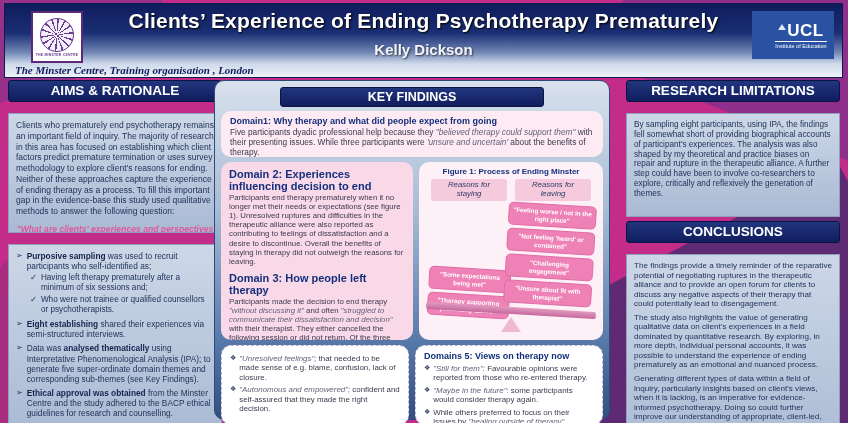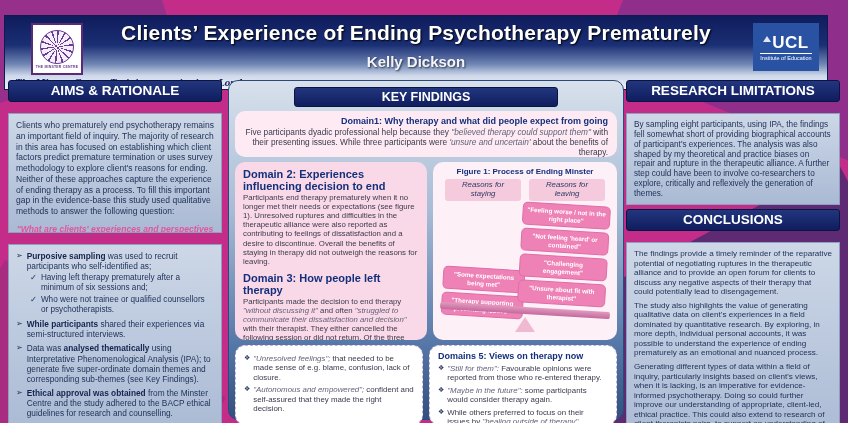--- a/index.html
+++ b/index.html
@@ -5,37 +5,37 @@
   html,body{margin:0;padding:0;}
   .poster{position:relative;width:848px;height:423px;background:#c42c8a;overflow:hidden;
           font-family:"Liberation Sans",sans-serif;}
   .bg-shape{position:absolute;z-index:0;}
   .bg-a{right:-90px;bottom:-140px;width:420px;height:320px;background:#5e2a74;transform:rotate(-28deg);}
   .bg-b{right:-60px;top:-90px;width:280px;height:210px;background:#8f2f8b;transform:rotate(22deg);}
   .bg-c{left:-70px;bottom:-100px;width:260px;height:210px;background:#a82c80;transform:rotate(32deg);}
   .bg-d{left:-40px;top:-60px;width:200px;height:140px;background:#97308a;transform:rotate(-18deg);}
 
   
-  .header{position:absolute;z-index:2;left:4px;top:3px;right:20px;height:73px;
+  .header{position:absolute;z-index:2;left:4px;top:3px;right:5px;height:73px;
           background:linear-gradient(180deg,#0f1c5c 0%,#1b2f74 40%,#6f86b4 66%,#cfd9ea 82%,#eef2f8 100%);
-          border:1px solid #0e1a50;margin-top:12px;}
+          border:1px solid #0e1a50;}
   .title{position:absolute;left:90px;right:90px;top:5px;text-align:center;color:#fff;
          font-size:21px;font-weight:bold;letter-spacing:.2px;text-shadow:1px 1px 2px #000;}
   .author{position:absolute;left:0;right:0;top:37px;text-align:center;color:#f2f4fb;
           font-size:15px;font-weight:bold;text-shadow:1px 1px 2px #334;}
   .affil-band{position:absolute;left:10px;right:10px;bottom:1px;display:flex;
           font-family:"Liberation Serif",serif;font-style:italic;font-weight:bold;font-size:11px;color:#101d5e;}
   .minster-logo{position:absolute;left:26px;top:7px;width:52px;height:52px;background:#fff;
           border:2px solid #5a2a78;box-sizing:border-box;display:flex;flex-direction:column;
           align-items:center;justify-content:center;gap:1px;}
   .spiral{width:32px;height:32px;border-radius:50%;border:1px solid #6a3b92;
           background:repeating-conic-gradient(#6a3b92 0deg 7deg,#f4eef8 7deg 26deg);}
   .minster-txt{font-size:3.5px;color:#6a3b92;font-weight:bold;letter-spacing:.2px;}
   .ucl-logo{position:absolute;right:8px;top:7px;width:66px;height:48px;background:#2a52a2;
-          display:flex;flex-direction:column;align-items:center;justify-content:center;}
+          display:flex;flex-direction:column;align-items:center;justify-content:center;padding-left:16px;}
   .ucl-row{display:flex;align-items:flex-start;gap:1px;}
   .ucl-tri{width:0;height:0;border-left:4px solid transparent;border-right:4px solid transparent;
           border-bottom:6px solid #dfe6f5;margin-top:2px;}
   .ucl-word{color:#fff;font-weight:bold;font-size:17px;line-height:1;letter-spacing:.5px;}
   .ucl-sub{color:#fff;font-size:5.5px;border-top:1px solid #fff;margin-top:2px;padding-top:1px;}
 
   
   .col{position:absolute;z-index:2;top:80px;width:214px;}
   .col-left{left:8px;} .col-right{left:626px;}
   .sec-header{background:linear-gradient(180deg,#22367e,#101d5e);color:#fff;font-weight:bold;text-align:center;
@@ -48,29 +48,29 @@
 
   
   .m-item{display:flex;gap:4px;font-size:8.3px;line-height:1.22;margin-top:4px;}
   .m-item:first-child{margin-top:0;}
   .arrow{color:#1c2f55;font-size:8px;flex:0 0 auto;}
   .m-sub{display:flex;gap:4px;font-size:8.2px;line-height:1.22;margin:2px 0 0 14px;}
   .check{flex:0 0 auto;}
   b{color:#14244e;}
 
   
-  .col-center{position:absolute;z-index:2;left:228px;top:80px;width:396px;height:340px;box-sizing:border-box;
+  .col-center{position:absolute;z-index:2;left:214px;top:80px;width:396px;height:340px;box-sizing:border-box;
           background:linear-gradient(180deg,#d8e1ec 0%,#a8bcd6 38%,#5577a8 78%,#31507e 100%);
           border:1px solid #2b4a78;border-radius:10px;padding:4px 6px;}
   .kf-header{width:262px;margin:2px auto 0;height:18px;line-height:18px;font-size:12.5px;}
   .card{background:#fdeaf2;border-radius:10px;box-sizing:border-box;}
   .card-title{color:#14307c;font-weight:bold;font-size:9px;margin:0;}
   .card-body{font-size:8.3px;line-height:1.23;color:#3a3a4c;margin:1px 0 0;}
   .qt{font-style:italic;color:#63637a;}
-  .d1{margin-top:4px;height:46px;padding:5px 9px;text-align:right;}
+  .d1{margin-top:4px;height:46px;padding:5px 9px;}
   .mid-row{display:flex;gap:6px;margin-top:5px;height:178px;}
   .d23{flex:1;background:#f9d9e7;border-radius:10px;padding:6px 8px;box-sizing:border-box;overflow:hidden;}
   .d23 .card-body{font-size:7.8px;line-height:1.17;}
   .d23 .card-title{font-size:11px;}
   .d3t{margin-top:6px;}
   .figbox{flex:1;background:#fdf0f6;border-radius:10px;position:relative;padding:4px;box-sizing:border-box;overflow:hidden;}
   .fig-title{text-align:center;font-weight:bold;font-size:8px;color:#14307c;margin:1px 0 3px;}
   .fig-heads{display:flex;justify-content:space-between;padding:0 8px;}
   .fig-col-h{background:#f6cadd;color:#2c3a66;font-style:italic;font-size:7.8px;text-align:center;
           border-radius:3px;padding:2px 5px;width:66px;line-height:1.15;}
@@ -133,21 +133,21 @@
       <div class="m-sub">
         <span class="check">✓</span>
         <span>Having left therapy prematurely after a minimum of six sessions and;</span>
       </div>
       <div class="m-sub">
         <span class="check">✓</span>
         <span>Who were not trainee or qualified counsellors or psychotherapists.</span>
       </div>
       <div class="m-item">
         <span class="arrow">➢</span>
-        <span><span></span><b>While participants</b><span> shared their experiences via semi-structured interviews.</span></span>
+        <span><span></span><b>Eight establishing</b><span> shared their experiences via semi-structured interviews.</span></span>
       </div>
       <div class="m-item">
         <span class="arrow">➢</span>
         <span><span>Data was </span><b>analysed thematically</b><span> using Interpretative Phenomenological Analysis (IPA); to generate five super-ordinate domain themes and corresponding sub-themes (see Key Findings).</span></span>
       </div>
       <div class="m-item">
         <span class="arrow">➢</span>
         <span><span></span><b>Ethical approval was obtained</b><span> from the Minster Centre and the study adhered to the BACP ethical guidelines for research and counselling.</span></span>
       </div>
     </div>
@@ -215,21 +215,21 @@
         <div class="kf-bullet">
           <span class="diamond">❖</span>
           <span><span>While others preferred to focus on their issues by </span><span class="qt">"healing outside of therapy".</span><span></span></span>
         </div>
       </div>
     </div>
   </div>
 
   <div class="col col-right">
     <div class="sec-header">RESEARCH LIMITATIONS</div>
-    <div class="panel" style="height:92px;">
+    <div class="panel" style="height:104px;">
       <p class="body-txt" style="font-size:8.2px;line-height:1.2;">By sampling eight participants, using IPA, the findings fell somewhat short of providing biographical accounts of participant's experiences. The analysis was also shaped by my theoretical and practice biases on repair and rupture in the therapeutic alliance. A further step could have been to involve co-researchers to explore, critically and reflexively the generation of themes.</p>
     </div>
 
     <div class="sec-header" style="margin-top:4px;">CONCLUSIONS</div>
     <div class="panel" style="height:204px;">
       <p class="concl-p">The findings provide a timely reminder of the reparative potential of negotiating ruptures in the therapeutic alliance and to provide an open forum for clients to discuss any negative aspects of their therapy that could potentially lead to disengagement.</p>
       <p class="concl-p">The study also highlights the value of generating qualitative data on client's experiences in a field dominated by quantitative research. By exploring, in more depth, individual personal accounts, it was possible to understand the experience of ending prematurely as an emotional and nuanced process.</p>
       <p class="concl-p">Generating different types of data within a field of inquiry, particularly insights based on client's views, when it is lacking, is an imperative for evidence-informed psychotherapy. Doing so could further improve our understanding of appropriate, client-led, ethical practice. This could also extend to research of client-therapists pairs, to support an understanding of therapy, include premature endings, from a relational dyadic perspective.</p>
     </div>
   </div>

